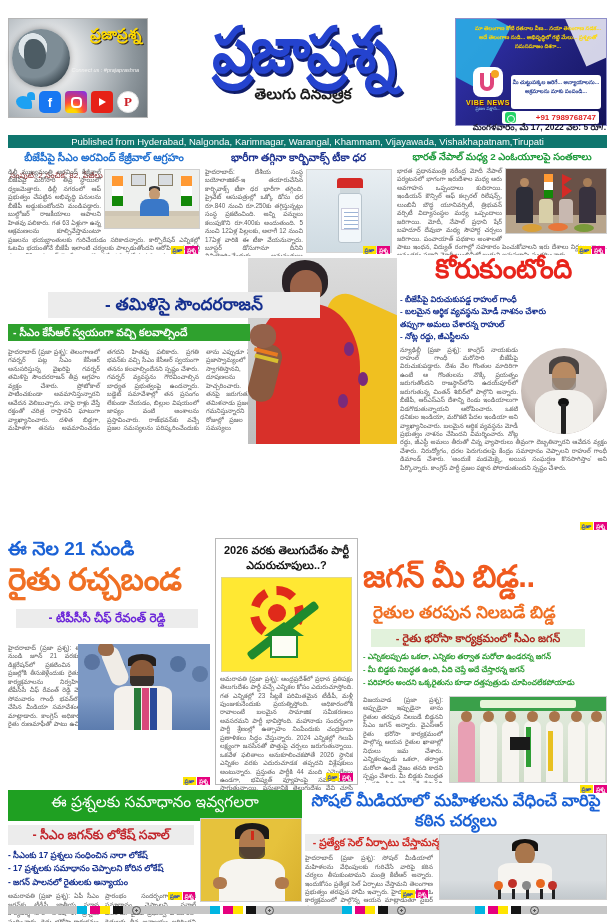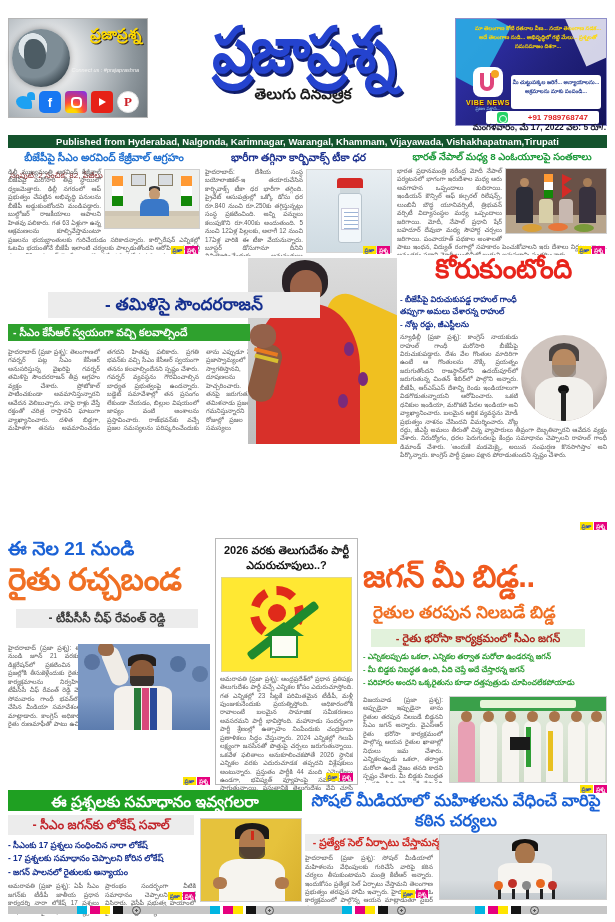--- a/index.html
+++ b/index.html
@@ -48,30 +48,30 @@
   .ad-white { position:absolute; right:5px; top:56px; width:90px; height:34px; background:#fff;
     border-radius:3px; color:#223a8f; font-size:5.5px; line-height:1.6; text-align:center; padding-top:3px; font-weight:bold;}
   .vibe { position:absolute; left:5px; top:48px; width:54px; text-align:center;}
   .vibe .mark { width:30px;height:30px;background:#fff;border-radius:8px;margin:0 auto;position:relative;}
   .vibe .mark i{position:absolute;left:7px;top:6px;width:14px;height:18px;border:4px solid #e0457b;border-top:none;border-radius:0 0 12px 12px;display:block;}
   .vibe .mark b{position:absolute;right:4px;top:3px;width:8px;height:8px;background:#f5a623;border-radius:50%;}
   .vibe .vn { margin-top:2px; color:#ffd900; font-size:7px; font-weight:bold; letter-spacing:.5px;
     text-shadow:1px 1px 0 #5a0a2a;}
   .vibe .vt { color:#9ad4f5; font-size:4.5px; }
   .wa-row { position:absolute; right:7px; top:92px; display:flex; align-items:center; gap:20px;
-    background:#fff; border-radius:2px; padding:1px 11px;}
+    background:#fff; border-radius:2px; padding:1px 3px;}
   .wa { width:11px; height:11px; background:#25d366; border-radius:3px; position:relative;}
   .wa:after{content:"";position:absolute;left:2.5px;top:2.5px;width:6px;height:6px;border:1.3px solid #fff;border-radius:50%;}
   .wa-phone { color:#e02020; font-size:8px; font-weight:bold; }
 
   .issue-line { left:10px; top:123px; font-size:8px; font-weight:normal; color:#7a1616;margin-top:48px; }
   .date-line  { right:9px; top:122px; font-size:8.5px; font-weight:bold; color:#15152e; }
 
-  .pub-strip { left:8px; top:135px; width:599px; height:13px; background:#14532d;
-    color:#fff; font-size:9.5px; font-weight:bold; text-align:center; line-height:13px; }
+  .pub-strip { left:8px; top:135px; width:599px; height:13px; background:#0f766e;
+    color:#fff; font-size:9.5px; font-weight:normal; text-align:center; line-height:13px; }
 
   
   .h-c { text-align:center; font-weight:bold; }
   .bodytxt { font-size:6.3px; line-height:1.34; color:#5c5c5c; text-align:justify; overflow:hidden; }
   .graybar { background:#ececec; font-weight:bold; text-align:center; }
   .chips { display:inline-flex; gap:1px; vertical-align:middle; }
   .chips .c1 { background:#ffe400; color:#1b3fd0; font-size:5.5px; font-weight:bold; padding:0 2px; line-height:8px;}
   .chips .c2 { background:#e6007e; color:#fff; font-size:5.5px; font-weight:bold; padding:0 2px; line-height:8px;}
 
   
@@ -151,21 +151,21 @@
   .r-photo .kurta{position:absolute;left:14px;top:42px;width:58px;height:44px;background:#f2f0ec;border-radius:40% 40% 0 0;}
   .r-photo .mic{position:absolute;left:40px;top:56px;width:5px;height:30px;background:#222;}
   .r-photo .micb{position:absolute;left:37px;top:50px;width:11px;height:9px;background:#111;border-radius:50%;}
   .rahul .chips { position:absolute; right:0; bottom:0; }
   .rahul .bodytxt { margin-top:2px; height:148px; }
 
   
   .rach { left:8px; top:538px; width:202px; height:247px; }
   .rach .l1 { font-size:19px; color:#1b62d6; font-weight:bold; }
   .rach .l2 { font-size:31px; color:#f07024; font-weight:bold; letter-spacing:-.5px; margin-top:-2px;}
-  .rach .graybar { width:182px; height:19px; font-size:12px; line-height:19px; color:#404040; margin:4px 0 4px 8px; }
+  .rach .graybar { width:182px; height:19px; font-size:12px; line-height:19px; color:#6d28d9; margin:4px 0 4px 8px; }
   .rach-photo { position:absolute; left:70px; top:106px; width:132px; height:86px; z-index:2; overflow:hidden;
     background:linear-gradient(180deg,#7d99c4 0 60%, #5c7cae); }
   .rach-photo .cr{position:absolute;left:6px;top:10px;width:16px;height:16px;background:#5a74a0;border-radius:50%;box-shadow:26px 6px 0 #62809f, 86px 2px 0 #55729e, 108px 12px 0 #5f7ba6;}
   .rach-photo .arm{position:absolute;left:28px;top:2px;width:18px;height:40px;background:#f0ece6;transform:rotate(-22deg);border-radius:8px;}
   .rach-photo .hand{position:absolute;left:20px;top:-2px;width:16px;height:14px;background:#9a6a48;border-radius:45%;}
   .rach-photo .face{position:absolute;left:52px;top:16px;width:24px;height:26px;background:#8a5a3a;border-radius:46%;}
   .rach-photo .beard{position:absolute;left:52px;top:32px;width:24px;height:12px;background:#38302c;border-radius:0 0 46% 46%;}
   .rach-photo .hairr{position:absolute;left:50px;top:10px;width:28px;height:12px;background:#241f1c;border-radius:50% 50% 0 0;}
   .rach-photo .torso{position:absolute;left:36px;top:42px;width:58px;height:44px;background:#f4f1ec;border-radius:20% 20% 0 0;}
   .rach-photo .scarf{position:absolute;left:56px;top:44px;width:7px;height:42px;background:#2a7a3a;box-shadow:8px 0 0 #d8487a, 16px 0 0 #2a4a9a;}
@@ -196,22 +196,22 @@
   .jag-photo .pp:before{content:"";position:absolute;left:3px;top:-10px;width:11px;height:11px;background:#a9764c;border-radius:50%;}
   .jag-photo .q1{left:8px;background:#e8a0b4;} .jag-photo .q2{left:30px;} .jag-photo .q3{left:52px;}
   .jag-photo .q4{left:74px;} .jag-photo .q5{left:96px;} .jag-photo .q6{left:118px;} .jag-photo .q7{left:138px;}
   .jag-photo .scf{position:absolute;left:76px;top:30px;width:5px;height:40px;background:#2f9e35;box-shadow:22px 4px 0 #e8c020;}
   .jag-photo .doc{position:absolute;left:60px;top:40px;width:20px;height:13px;background:#1a1a1a;}
   .jag-body { position:absolute; left:0; top:158px; width:80px; height:87px; }
   .jag .chips { position:absolute; right:0; bottom:-8px; }
 
   
   .lok { left:8px; top:790px; width:294px; height:112px; }
-  .lok-banner { background:#1fa022; color:#fff; font-size:15.5px; font-weight:bold; text-align:center;
-    height:21px; line-height:24px; }
+  .lok-banner { background:#1fa022; color:#fff; font-size:15.5px; font-weight:normal; text-align:center;
+    height:31px; line-height:24px; }
   .lok .graybar { width:186px; height:20px; font-size:12.5px; line-height:20px; color:#c2272d; margin-top:4px;}
   .lok .blts { margin-top:4px; font-size:8.4px; font-weight:bold; color:#16308f; line-height:1.6; width:190px;}
   .lok-photo { position:absolute; right:0; top:28px; width:102px; height:84px; overflow:hidden;
     background:linear-gradient(120deg,#e6c23c 0 60%, #d8b02e); border:1px solid #d0d0d0;}
   .lok-photo .hairl{position:absolute;left:34px;top:4px;width:34px;height:16px;background:#1d1a18;border-radius:50% 50% 0 0;}
   .lok-photo .facel{position:absolute;left:38px;top:10px;width:26px;height:30px;background:#b07a4e;border-radius:46%;}
   .lok-photo .tilak{position:absolute;left:50px;top:12px;width:3px;height:9px;background:#d02a1a;}
   .lok-photo .beardl{position:absolute;left:38px;top:28px;width:26px;height:13px;background:#3c332c;border-radius:0 0 46% 46%;opacity:.8;}
   .lok-photo .shirt{position:absolute;left:18px;top:40px;width:66px;height:44px;background:#f6f4ef;border-radius:30% 30% 0 0;}
   .lok-photo .h1,.lok-photo .h2{position:absolute;top:58px;width:14px;height:12px;background:#b07a4e;border-radius:45%;}
@@ -329,21 +329,21 @@
       </span>
       <span>హైదరాబాద్: దేశీయ సంస్థ బయోలాజికల్-ఇ తయారుచేసిన కార్బివాక్స్ టీకా ధర భారీగా తగ్గింది. ప్రైవేట్ ఆసుపత్రుల్లో ఒక్కో డోసు ధర రూ.840 నుంచి రూ.250కు తగ్గిస్తున్నట్లు సంస్థ ప్రకటించింది. అన్ని పన్నులు కలుపుకొని రూ.400కు అందుతుంది. 5 నుంచి 12ఏళ్ల పిల్లలకు, అలాగే 12 నుంచి 17ఏళ్ల వారికి ఈ టీకా వేయనున్నారు. బూస్టర్ డోసుగానూ దీనిని వినియోగించేందుకు అనుమతులు కోరింది. ధర తగ్గింపుతో టీకా కార్యక్రమం 48% వేగం పుంజుకుంటుందని, ప్రజలకు 100% చేరువ అవుతుందని అంచనా.</span>
     </div>
     <span class="chips">
       <span class="c1">ప్రజా</span>
         <span class="c2">ప్రశ్న</span>
     </span>
   </div>
 
   <div class="abs a3">
-    <div class="hd h-c">భారత్ నేపాల్ మధ్య 8 ఎంఓయూలపై సంతకాలు</div>
+    <div class="hd h-c">భారత్ నేపాల్ మధ్య 2 ఎంఓయూలపై సంతకాలు</div>
     <div class="bodytxt" style="height:88px;">
       <span class="nep-img">
         <span class="fin"></span>
           <span class="fnp"></span>
         <span class="p1"></span>
           <span class="p2"></span>
           <span class="p3"></span>
           <span class="p4"></span>
           <span class="flw"></span>
       </span>
@@ -368,20 +368,21 @@
         <span class="fist"></span>
         <span class="bangle"></span>
     </div>
     <div class="gov-body bodytxt">హైదరాబాద్ (ప్రజా ప్రశ్న): తెలంగాణలో గవర్నర్ పట్ల సీఎం కేసీఆర్ అనుసరిస్తున్న వైఖరిపై గవర్నర్ తమిళిసై సౌందరరాజన్ తీవ్ర ఆగ్రహం వ్యక్తం చేశారు. ప్రోటోకాల్ పాటించకుండా అవమానిస్తున్నారని ఆవేదన వెలిబుచ్చారు. నాపై రాళ్లు వేస్తే రక్తంతో చరిత్ర రాస్తానని ఘాటుగా వ్యాఖ్యానించారు. దళిత బిడ్డగా, మహిళగా తనను అవమానించడం తగదని హితవు పలికారు. ప్రగతి భవన్‌కు వచ్చి సీఎం కేసీఆర్ స్వయంగా తనను కలవాల్సిందేనని స్పష్టం చేశారు. గవర్నర్ వ్యవస్థను గౌరవించాల్సిన బాధ్యత ప్రభుత్వంపై ఉందన్నారు. బడ్జెట్ సమావేశాల్లో తన ప్రసంగం లేకుండా చేయడం, బిల్లుల విషయంలో జాప్యం వంటి అంశాలను ప్రస్తావించారు. రాజ్‌భవన్‌కు వచ్చే ప్రజల సమస్యలను పరిష్కరించేందుకు తాను ఎప్పుడూ సిద్ధమేనని తెలిపారు. ప్రజాస్వామ్యంలో విమర్శలను స్వాగతిస్తానని, అయితే వ్యక్తిగత దూషణలను సహించబోనని హెచ్చరించారు. మహిళా గవర్నర్‌గా తనపై జరుగుతున్న అవమానాలను తమిళనాడు ప్రజలు, తెలంగాణ ప్రజలు గమనిస్తున్నారని అన్నారు. రాబోయే రోజుల్లో ప్రజల మధ్యకు వెళ్లి వారి సమస్యలు తెలుసుకుంటానని చెప్పారు. విశ్వవిద్యాలయాల ఛాన్సలర్‌గా విద్యార్థుల భవిష్యత్తు కోసం పాటుపడతానని పేర్కొన్నారు. రాజ్యాంగబద్ధమైన పదవిలో ఉన్న తనను అడ్డుకునే ప్రయత్నాలు మానుకోవాలని సూచించారు. ప్రజల ఆశీర్వాదమే తనకు రక్షణ అని ఉద్ఘాటించారు.</div>
   </div>
 
   <div class="abs rahul">
     <div class="t2 h-c">కోరుకుంటోంది</div>
     <div class="blts">
       <div>- బీజేపీపై విరుచుకుపడ్డ రాహుల్ గాంధీ</div>
+      <div>- బలమైన ఆర్థిక వ్యవస్థను మోడీ నాశనం చేశారు</div>
       <div>  తప్పుగా అమలు చేశారన్న రాహుల్</div>
       <div>- నోట్ల రద్దు, జీఎస్టీలను</div>
     </div>
     <div class="bodytxt">
       <span class="r-photo">
         <span class="hair"></span>
           <span class="face"></span>
           <span class="beard"></span>
           <span class="kurta"></span>
           <span class="micb"></span>

